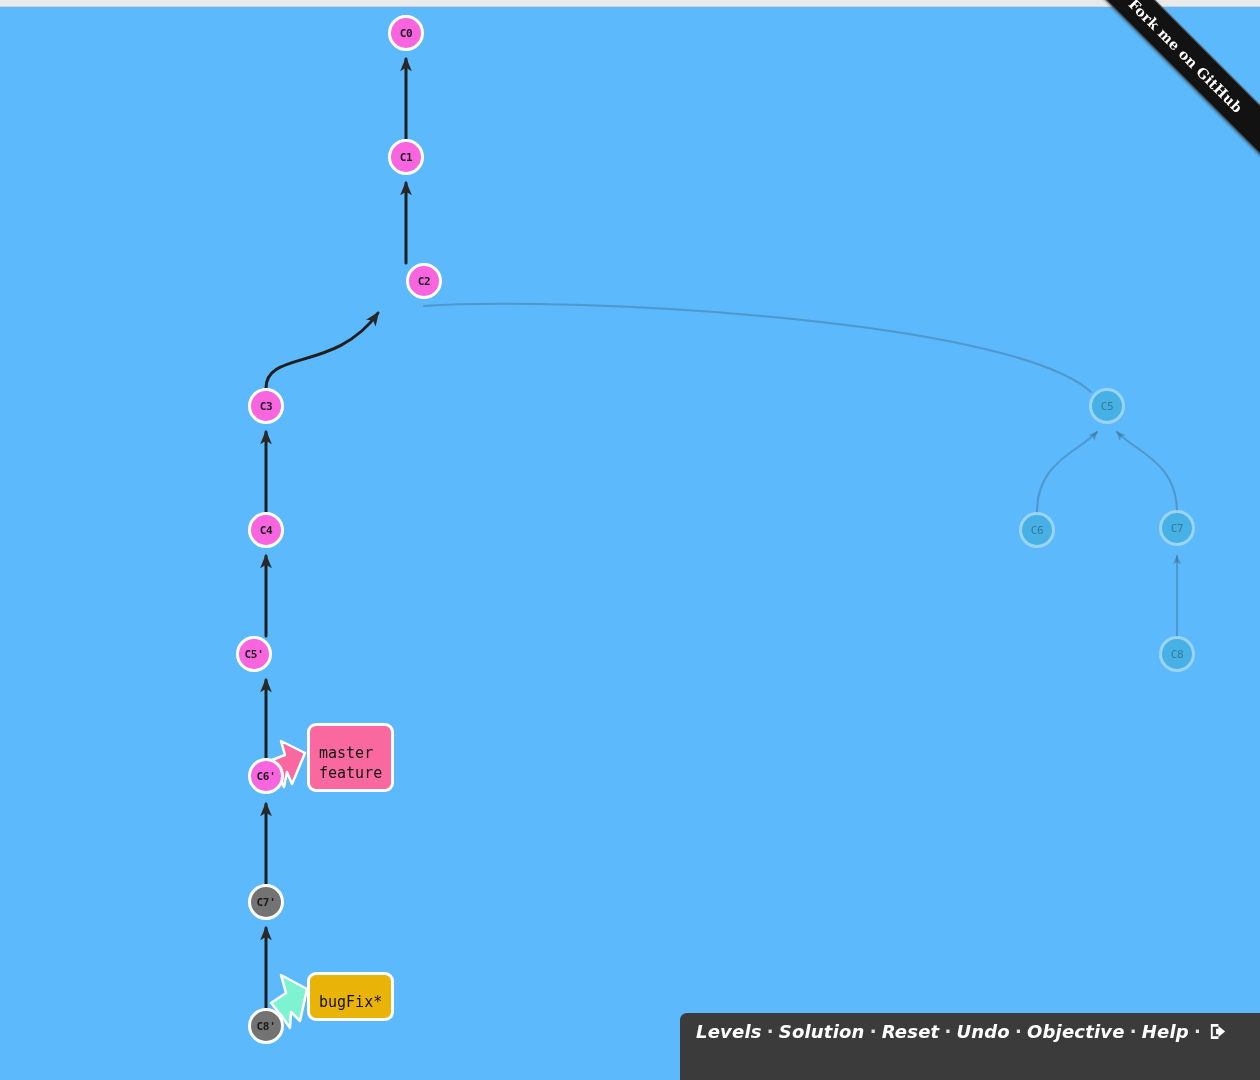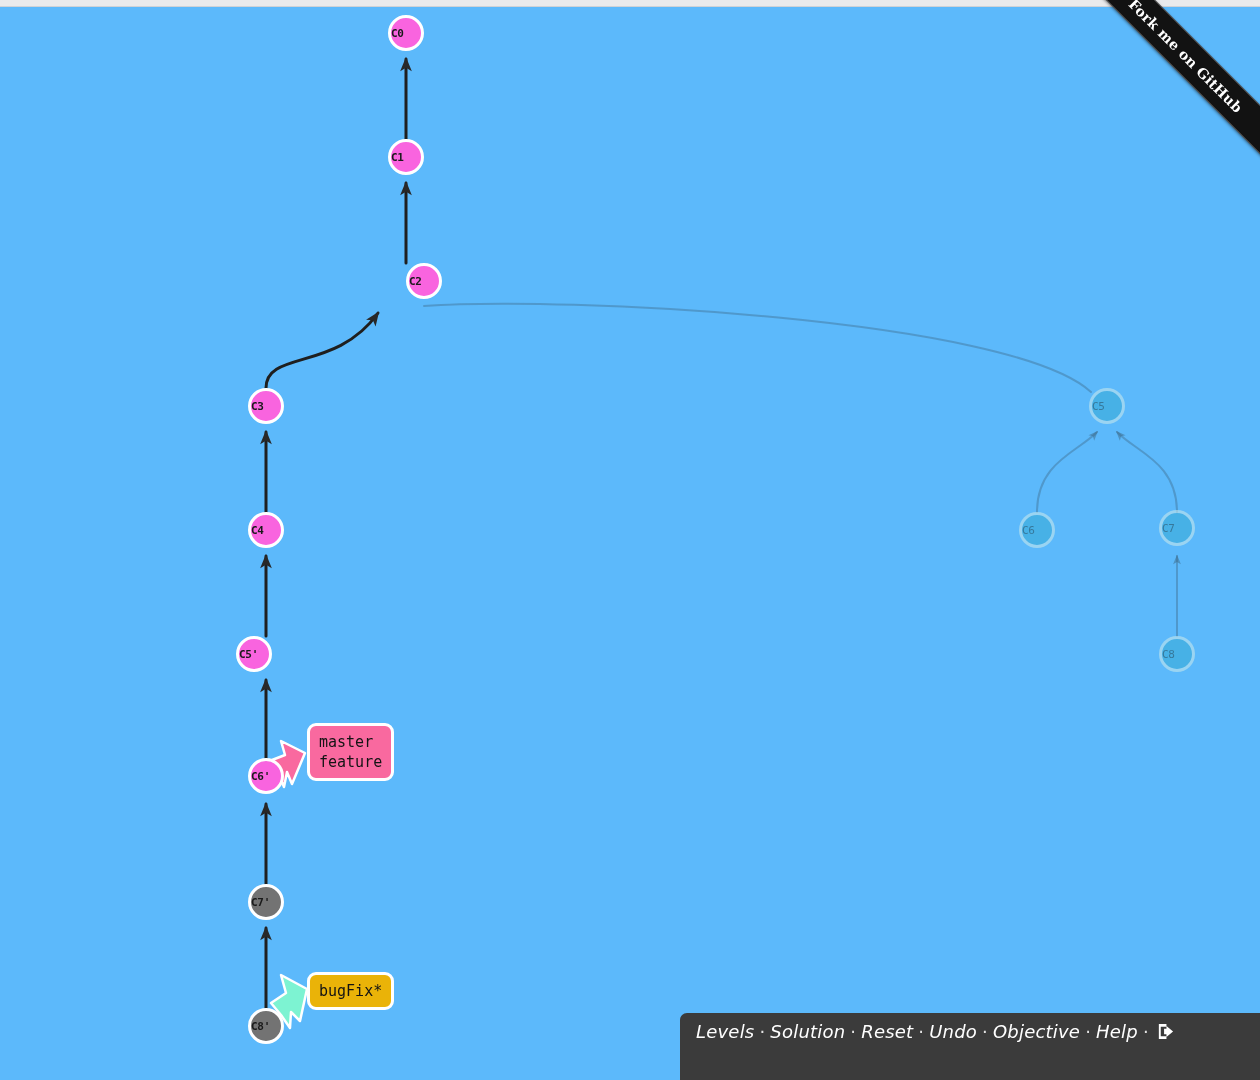--- a/index.html
+++ b/index.html
@@ -44,20 +44,21 @@
   
   .commit {
     position: absolute;
     width: 36px; height: 36px;
     margin-left: -18px; margin-top: -18px;
     border-radius: 50%;
     box-sizing: border-box;
     border: 3px solid #ffffff;
     display: flex;
     align-items: center;
+    justify-content: center;
     z-index: 12;
   }
   .commit .clabel {
     font-family: "DejaVu Sans Mono", "Liberation Mono", monospace;
     font-size: 11px;
     font-weight: bold;
     color: #1a1a1a;
     letter-spacing: -0.3px;
     line-height: 1;
     user-select: none;
@@ -70,21 +71,21 @@
     z-index: 8;
   }
   .commit.ghost .clabel { color: rgba(40,75,95,0.55); font-weight: normal; }
 
   
   .branch-label {
     position: absolute;
     box-sizing: border-box;
     border: 3px solid #ffffff;
     border-radius: 9px;
-    padding: 6px 9px 6px 9px;
+    padding: 17px 9px 6px 9px;
     font-family: "DejaVu Sans Mono", "Liberation Mono", monospace;
     font-size: 15px;
     line-height: 20px;
     color: #141414;
     white-space: pre;
     z-index: 20;
     user-select: none;
   }
   .branch-label.pinkbox { background: #f9699f; }
   .branch-label.mintbox { background: #eab308; }
@@ -126,21 +127,21 @@
     background: #3b3b3b;
     border-top-left-radius: 7px;
     box-sizing: border-box;
     padding: 8px 12px 0 16px;
     z-index: 35;
     overflow: hidden;
   }
   #cmdbar .cmdline {
     font-family: "DejaVu Sans", "Liberation Sans", sans-serif;
     font-style: italic;
-    font-weight: normal;
+    font-weight: bold;
     font-size: 18px;
     color: #ffffff;
     line-height: 21px;
     white-space: normal;
     letter-spacing: 0.2px;
   }
   #cmdbar .cmd-item { color: #ffffff; }
   #cmdbar .cmd-sep {
     color: #e3e3e3;
     font-style: normal;

